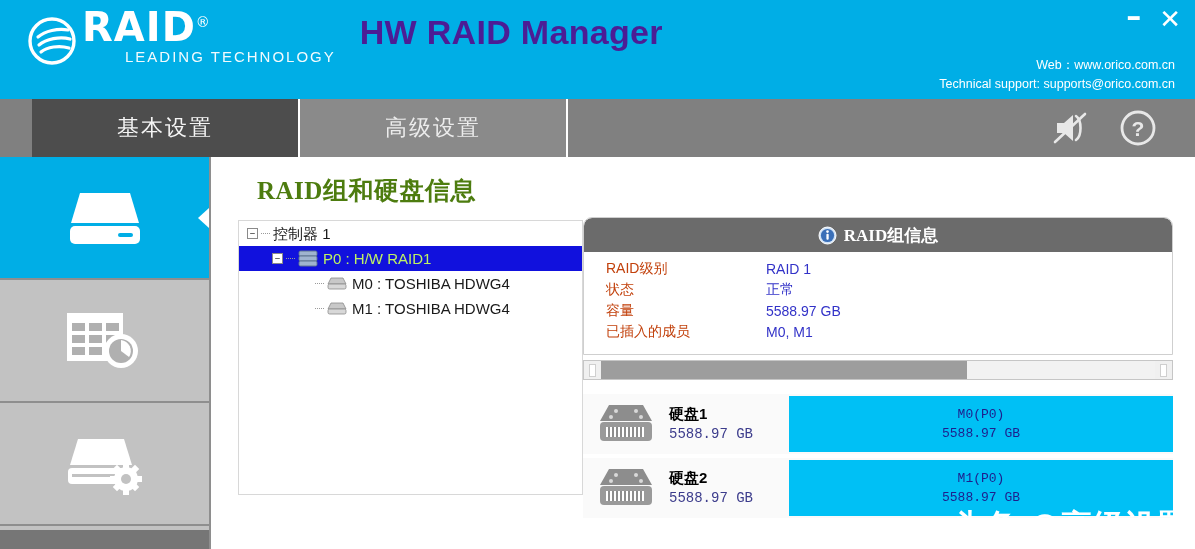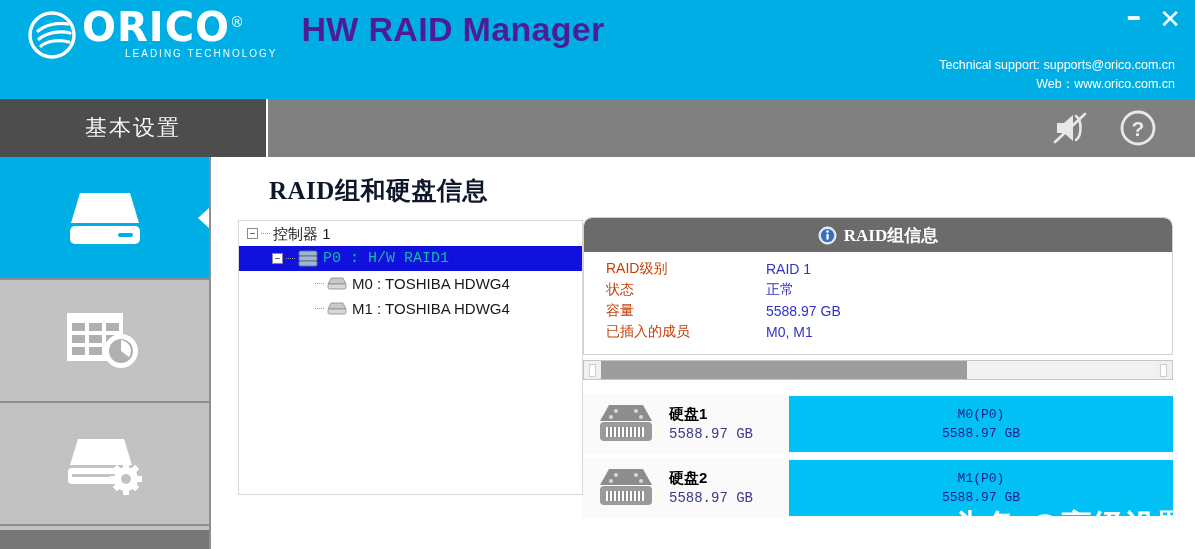--- a/index.html
+++ b/index.html
@@ -33,21 +33,21 @@
   .logo-word {
     font-size: 40px; font-weight: 700; letter-spacing: 1px;
     color: #ffffff; line-height: 0.95;
     font-family: "DejaVu Sans", sans-serif;
     position: relative;
   }
   .logo-reg {
     font-size: 14px; vertical-align: super; font-weight: 400;
   }
   .logo-tag {
-    font-size: 10px; letter-spacing: 2.0px; color: #ffffff;
+    font-size: 15px; letter-spacing: 2.0px; color: #ffffff;
     font-family: "Liberation Sans", sans-serif;
     margin-top: 2px; opacity: 0.95; padding-left: 43px;
   }
   .app-title {
     font-size: 34px; font-weight: 700; color: #4c1d95;
     letter-spacing: 0.3px; margin-left: 10px; margin-bottom: 8px;
     font-family: "Liberation Sans", sans-serif;
   }
   .contact {
     position: absolute; right: 20px; top: 56px;
@@ -65,21 +65,21 @@
     font-family: "DejaVu Sans", sans-serif;
     user-select: none;
   }
   .winbtn.min { font-size: 30px; position: relative; top: -3px; }
 
   
   .tabbar {
     position: absolute; left: 0; top: 99px;
     width: 1195px; height: 58px;
     background: #808080;
-    display: flex; align-items: stretch;
+    display: flex; align-items: stretch; padding-left: 32px;
   }
   .tab {
     width: 268px; height: 58px;
     display: flex; align-items: center; justify-content: center;
     color: #ececec; font-size: 22px; letter-spacing: 2px;
     cursor: pointer; border-right: 2px solid #ffffff;
     font-family: "Liberation Sans", sans-serif;
   }
   .tab.active { background: #4d4d4d; color: #f5f5f5; }
   .tab.inactive { background: #8a8a8a; }
@@ -120,23 +120,23 @@
     border-right: 2px solid #8e8e8e;
   }
 
   
   .content {
     position: absolute; left: 213px; top: 157px;
     width: 982px; height: 392px;
     background: #ffffff;
   }
   .page-title {
-    position: absolute; left: 56px; top: 17px;
+    position: absolute; left: 44px; top: 17px;
     font-size: 25px; font-weight: 700;
-    color: #0f172a;
+    color: #4d7c0f;
     letter-spacing: 0.5px;
     font-family: "Liberation Serif", "DejaVu Serif", serif;
     white-space: nowrap;
   }
 
   
   .treepanel {
     position: absolute; left: 25px; top: 63px;
     width: 345px; height: 275px;
     background: #ffffff;
@@ -154,21 +154,21 @@
     font-size: 9px; line-height: 1; color: #333; flex: 0 0 auto;
     margin-right: 3px; cursor: pointer;
     font-family: "DejaVu Sans Mono", monospace;
   }
   .dots { width: 9px; height: 1px; border-top: 1px dotted #9a9a9a; flex: 0 0 auto; margin-right: 3px; }
   .tnode .tlabel {
     font-size: 15px; color: #1a1a1a; line-height: 1;
     white-space: nowrap;
   }
   .tnode.selected { background: #1111dd; }
-  .tnode.selected .tlabel { color: #14b8a6; font-family: Liberation Mono, monospace; }
+  .tnode.selected .tlabel { color: #bef264; }
   .tico { flex: 0 0 auto; margin-right: 5px; display: block; }
 
   
   .raidcard {
     position: absolute; left: 370px; top: 60px;
     width: 590px; height: 138px;
     background: #ffffff;
     border: 1px solid #cfcfcf;
     border-radius: 9px 9px 0 0;
     overflow: hidden;
@@ -256,40 +256,41 @@
   <div class="titlebar">
     <div class="brand">
       <div class="logo-wrap">
         <svg class="logo-mark" viewBox="0 0 48 48">
           <circle cx="24" cy="24" r="22" fill="none" stroke="#fff" stroke-width="3.4"></circle>
           <path d="M40 13 C30 11,17 14,10 20" stroke="#fff" stroke-width="3.2" fill="none" stroke-linecap="round"></path>
           <path d="M42 22 C32 19,18 22,11 28" stroke="#fff" stroke-width="3.2" fill="none" stroke-linecap="round"></path>
           <path d="M41 31 C31 28,19 30,13 35" stroke="#fff" stroke-width="3.2" fill="none" stroke-linecap="round"></path>
         </svg>
         <div class="logo-text-block">
-          <div class="logo-word"><span>ORICO</span><span class="logo-reg">®</span></div>
+          <div class="logo-word"><span>RAID</span><span class="logo-reg">®</span></div>
           <div class="logo-tag">LEADING  TECHNOLOGY</div>
         </div>
       </div>
       <div class="app-title">HW RAID Manager</div>
     </div>
 
     <div class="contact">
+      <div>Web：www.orico.com.cn</div>
       <div>Technical support: supports@orico.com.cn</div>
-      <div>Web：www.orico.com.cn</div>
     </div>
 
     <div class="winbtns">
       <div class="winbtn min">–</div>
       <div class="winbtn">✕</div>
     </div>
   </div>
 
   <div class="tabbar">
     <div class="tab active">基本设置</div>
+    <div class="tab inactive">高级设置</div>
     <div class="tabspacer"></div>
     <div class="tabicons">
       <svg class="tabicon" width="42" height="34" viewBox="0 0 42 34">
         <path d="M6 12 h7 l9 -8 v26 l-9 -8 h-7 z" fill="#e8e8e8"></path>
         <path d="M25 5 C31 9,31 25,25 29" stroke="#e8e8e8" stroke-width="2.6" fill="none" stroke-linecap="round"></path>
         <line x1="4" y1="31" x2="34" y2="3" stroke="#e8e8e8" stroke-width="2.6" stroke-linecap="round"></line>
       </svg>
       <svg class="tabicon" width="38" height="38" viewBox="0 0 38 38">
         <circle cx="19" cy="19" r="16" fill="none" stroke="#e8e8e8" stroke-width="2.8"></circle>
         <text x="19" y="27" text-anchor="middle" font-size="21" font-weight="bold" fill="#e8e8e8" font-family="Liberation Sans, sans-serif">?</text>

